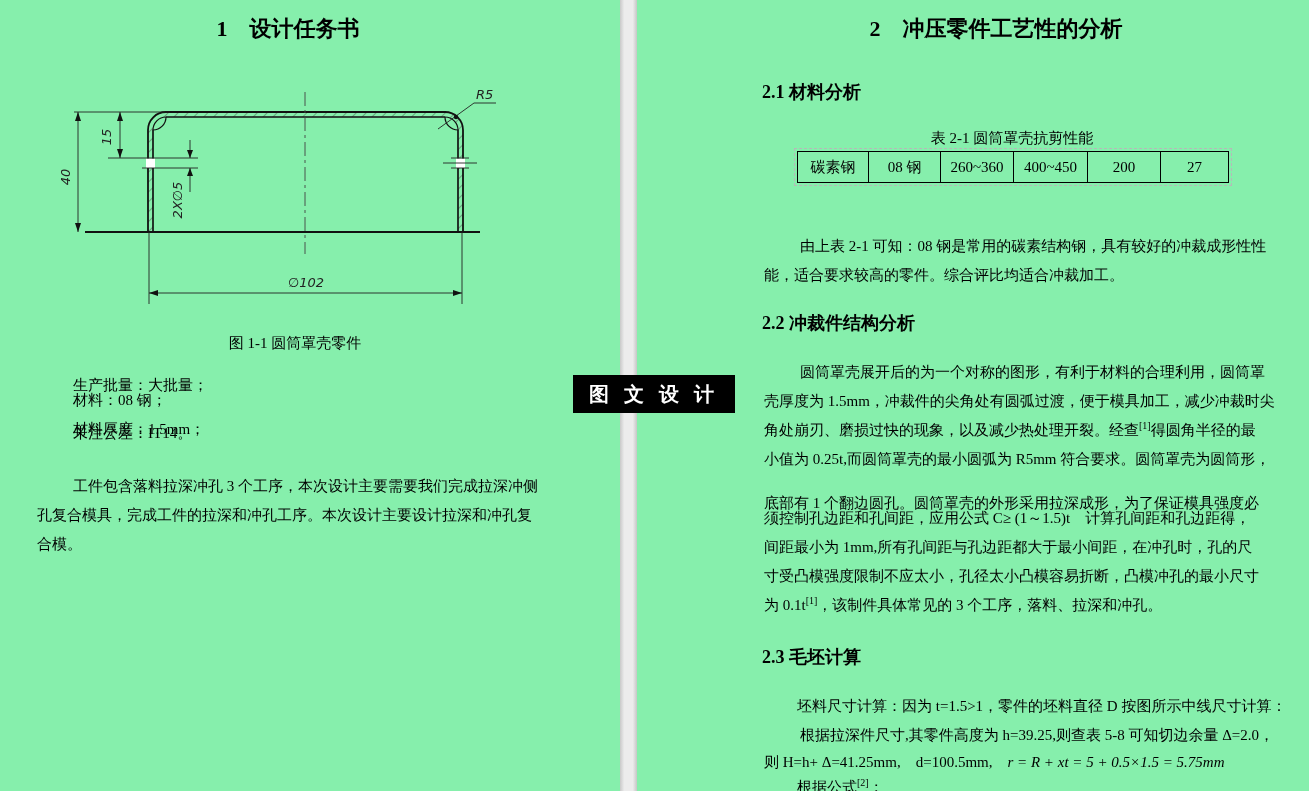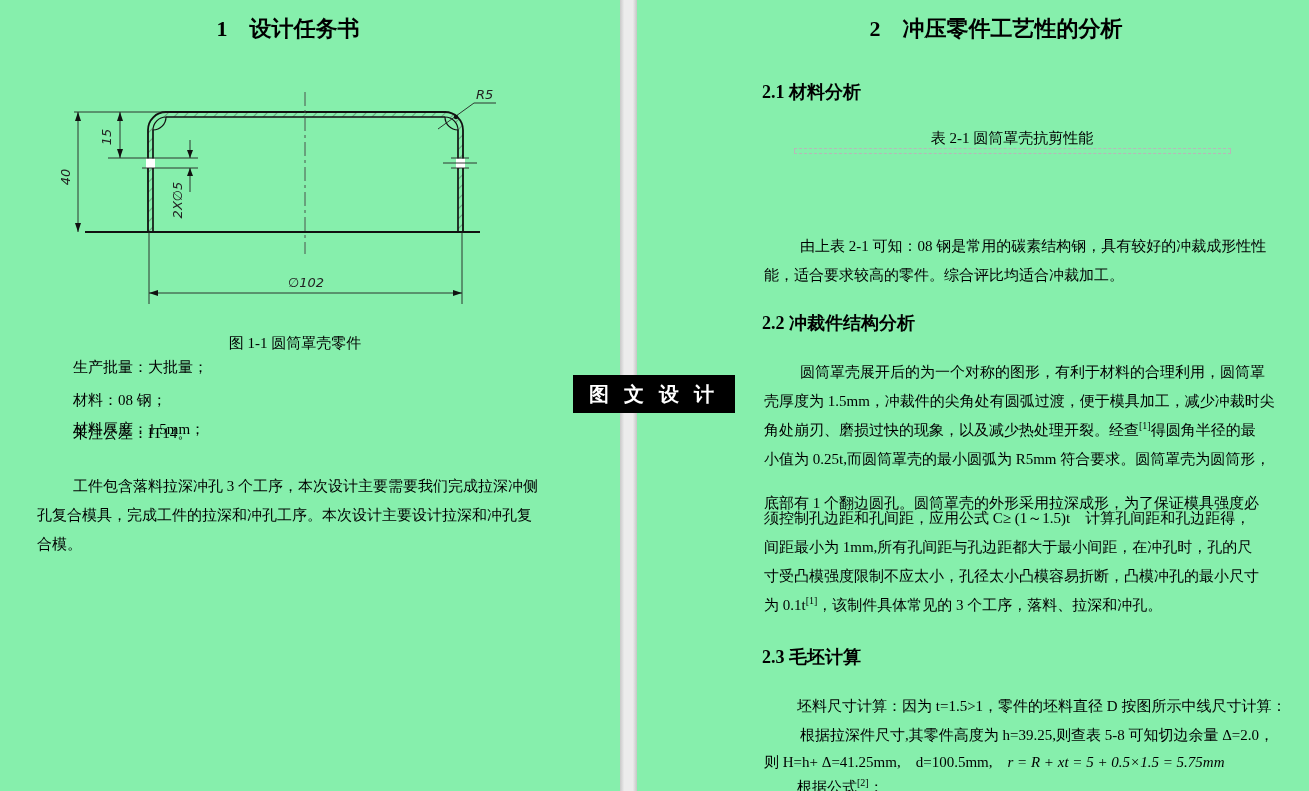--- a/index.html
+++ b/index.html
@@ -87,21 +87,21 @@
       <line x1="119" y1="150" x2="119" y2="222" stroke="#222" stroke-width="0.9"></line>
       <line x1="432" y1="150" x2="432" y2="222" stroke="#222" stroke-width="0.9"></line>
       <line x1="119" y1="211" x2="432" y2="211" stroke="#222" stroke-width="0.9"></line>
       <path d="M119 211 l9 -3 l0 6 z" fill="#111"></path>
       <path d="M432 211 l-9 -3 l0 6 z" fill="#111"></path>
       <text class="dwg-label" x="276" y="205" text-anchor="middle">∅102</text>
     </svg>
 
     <div class="abs cap cx" style="left:295px;top:334px">图 1-1 圆筒罩壳零件</div>
 
-    <div class="abs line" style="left:73px;top:358px">生产批量：大批量；</div>
+    <div class="abs line" style="left:73px;top:376px">生产批量：大批量；</div>
     <div class="abs line" style="left:73px;top:391px">材料：08 钢；</div>
     <div class="abs line" style="left:73px;top:420px">材料厚度：1.5mm；</div>
     <div class="abs line" style="left:73px;top:424px">未注公差：IT14。</div>
 
     <div class="abs line" style="left:73px;top:477px">工件包含落料拉深冲孔 3 个工序，本次设计主要需要我们完成拉深冲侧</div>
     <div class="abs line" style="left:37px;top:506px">孔复合模具，完成工件的拉深和冲孔工序。本次设计主要设计拉深和冲孔复</div>
     <div class="abs line" style="left:37px;top:535px">合模。</div>
   </div>
 
   <div>
@@ -115,20 +115,28 @@
     <table class="spec">
       <colgroup>
         <col style="width:71px">
           <col style="width:72px">
           <col style="width:73px">
         <col style="width:74px">
           <col style="width:73px">
           <col style="width:68px">
       </colgroup>
       <tbody>
+      <tr class="drow">
+        <td>碳素钢</td>
+        <td>08 钢</td>
+        <td>260~360</td>
+        <td>400~450</td>
+        <td>200</td>
+        <td>27</td>
+      </tr>
     </tbody>
       </table>
 
     <div class="abs line" style="left:800px;top:237px">由上表 2-1 可知：08 钢是常用的碳素结构钢，具有较好的冲裁成形性性</div>
     <div class="abs line" style="left:764px;top:266px">能，适合要求较高的零件。综合评比均适合冲裁加工。</div>
 
     <div class="abs h2" style="left:762px;top:311px">2.2 冲裁件结构分析</div>
 
     <div class="abs line" style="left:800px;top:363px">圆筒罩壳展开后的为一个对称的图形，有利于材料的合理利用，圆筒罩</div>
     <div class="abs line" style="left:764px;top:392px">壳厚度为 1.5mm，冲裁件的尖角处有圆弧过渡，便于模具加工，减少冲裁时尖</div>

